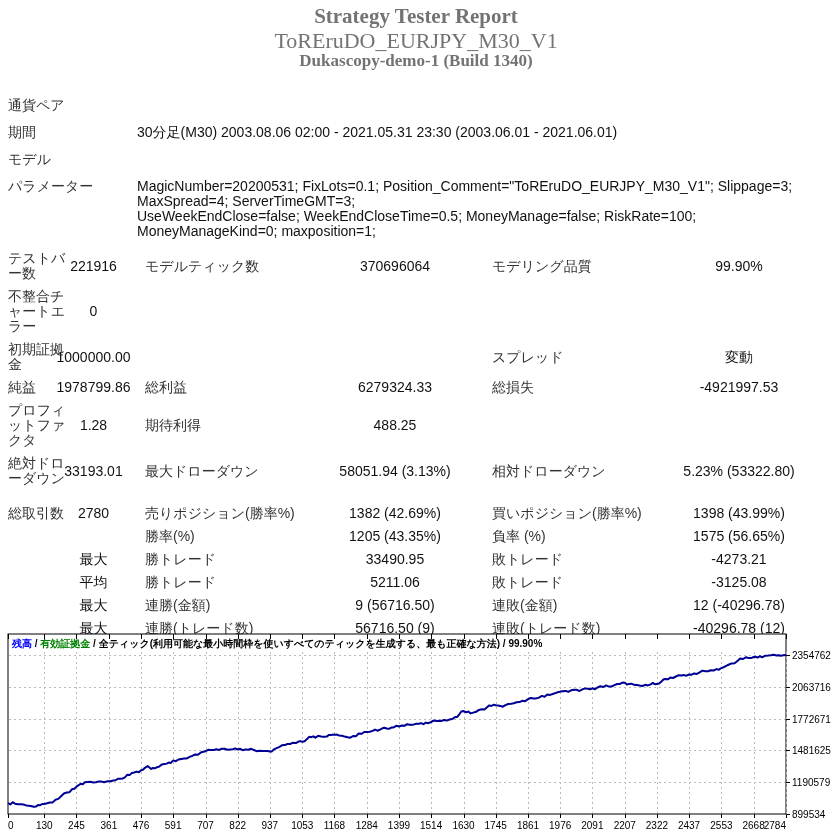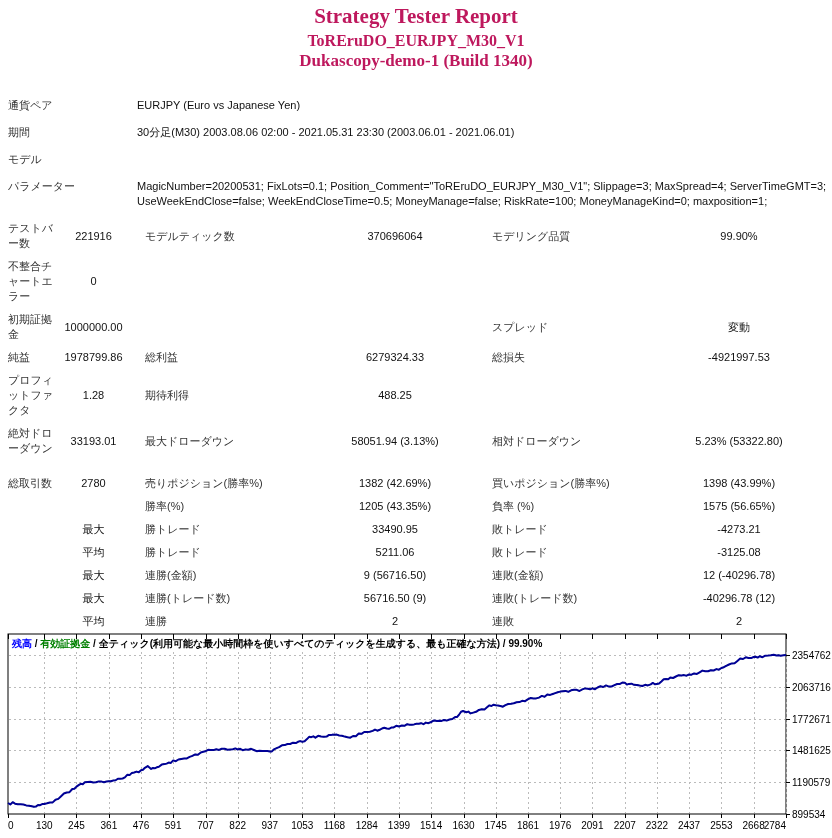--- a/index.html
+++ b/index.html
@@ -2,26 +2,26 @@
 <html><head>
 <meta charset="utf-8">
 <style>
   * { box-sizing: border-box; margin: 0; padding: 0; }
   html,body { background:#fff; }
   body {
     width: 832px; height: 838px; overflow: hidden; position: relative;
     font-family: "Liberation Sans", "DejaVu Sans", sans-serif;
     color: #333;
   }
-  .titles { padding-top: 3px; text-align: center; font-family: "Liberation Serif", "DejaVu Serif", serif; color:#be185d; }
+  .titles { padding-top: 3px; text-align: center; font-family: "Liberation Serif", "DejaVu Serif", serif; color:#737373; }
   .t1 { font-size: 21px; font-weight: bold; line-height: 26px; }
-  .t2 { font-size: 16px; font-weight: bold; line-height: 24px; }
+  .t2 { font-size: 22px; font-weight: normal; line-height: 24px; }
   .t3 { font-size: 17px; font-weight: bold; line-height: 15px; }
 
-  .report { margin: 30px 4px 0 8px; width: 820px; font-size: 11px; line-height: 15px; }
+  .report { margin: 30px 4px 0 8px; width: 820px; font-size: 14px; line-height: 15px; }
   .irow { display: grid; grid-template-columns: 129px 691px; margin-bottom: 12px; }
   .irow .ival { color:#111; white-space: pre-line; }
   .srow { display: grid; grid-template-columns: 48px 75px 181px 166px 172px 178px; align-items: center; margin-bottom: 8px; }
   .srow.gap { margin-top: 20px; }
   .lbl { white-space: pre; color:#333; }
   .l2, .l3 { padding-left: 14px; }
   .val { text-align: center; color:#111; white-space: nowrap; }
 
   .chartwrap { position: absolute; left: 0; top: 630px; width: 759px; height: 208px; }
   svg text { font-family: "Liberation Sans", "DejaVu Sans", sans-serif; }
@@ -32,21 +32,20 @@
 <div class="titles">
   <div class="t1">Strategy Tester Report</div>
   <div class="t2">ToREruDO_EURJPY_M30_V1</div>
   <div class="t3">Dukascopy-demo-1 (Build 1340)</div>
 </div>
 
 <div class="report">
   <div id="info-rows">
       <div class="irow">
         <span class="lbl">通貨ペア</span>
-        <span class="ival">EURJPY (Euro vs Japanese Yen)</span>
       </div>
       <div class="irow">
         <span class="lbl">期間</span>
         <span class="ival">30分足(M30) 2003.08.06 02:00 - 2021.05.31 23:30 (2003.06.01 - 2021.06.01)</span>
       </div>
       <div class="irow">
         <span class="lbl">モデル</span>
       </div>
       <div class="irow">
         <span class="lbl">パラメーター</span>

